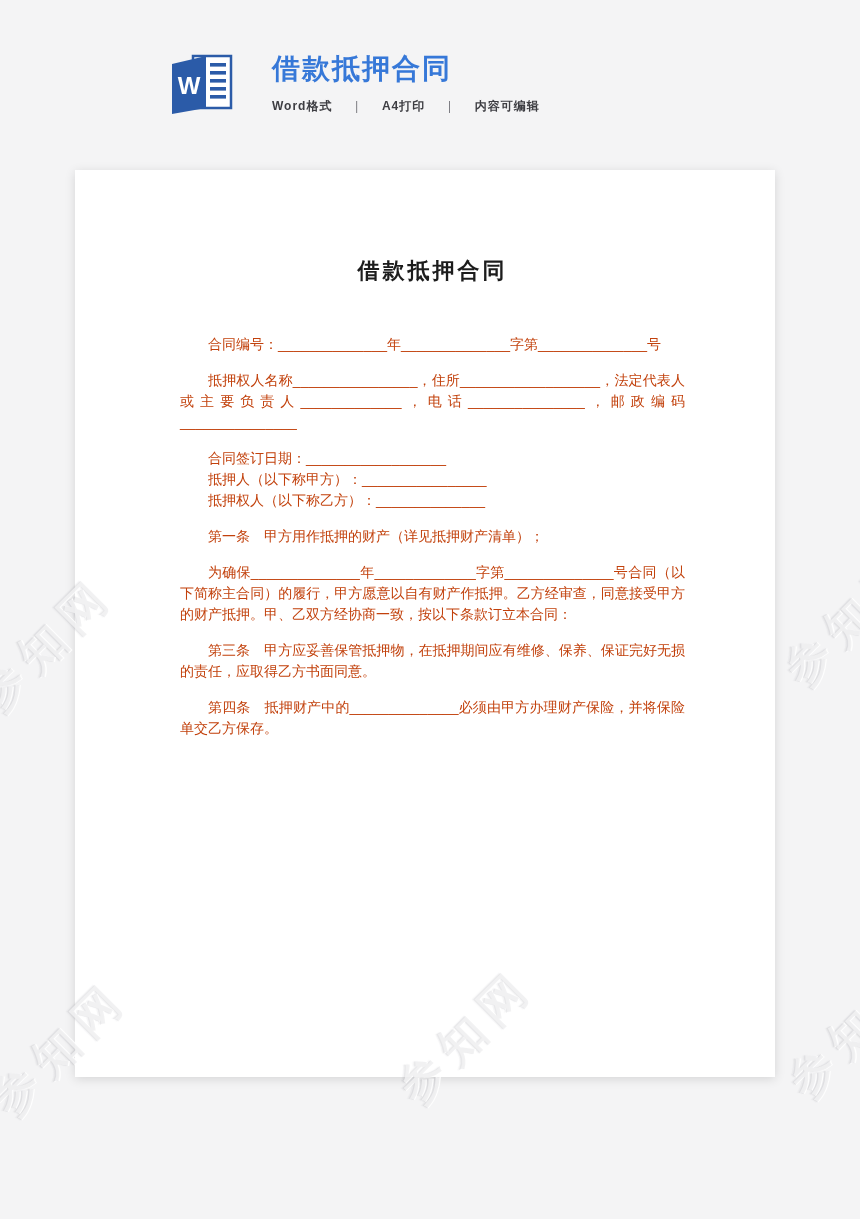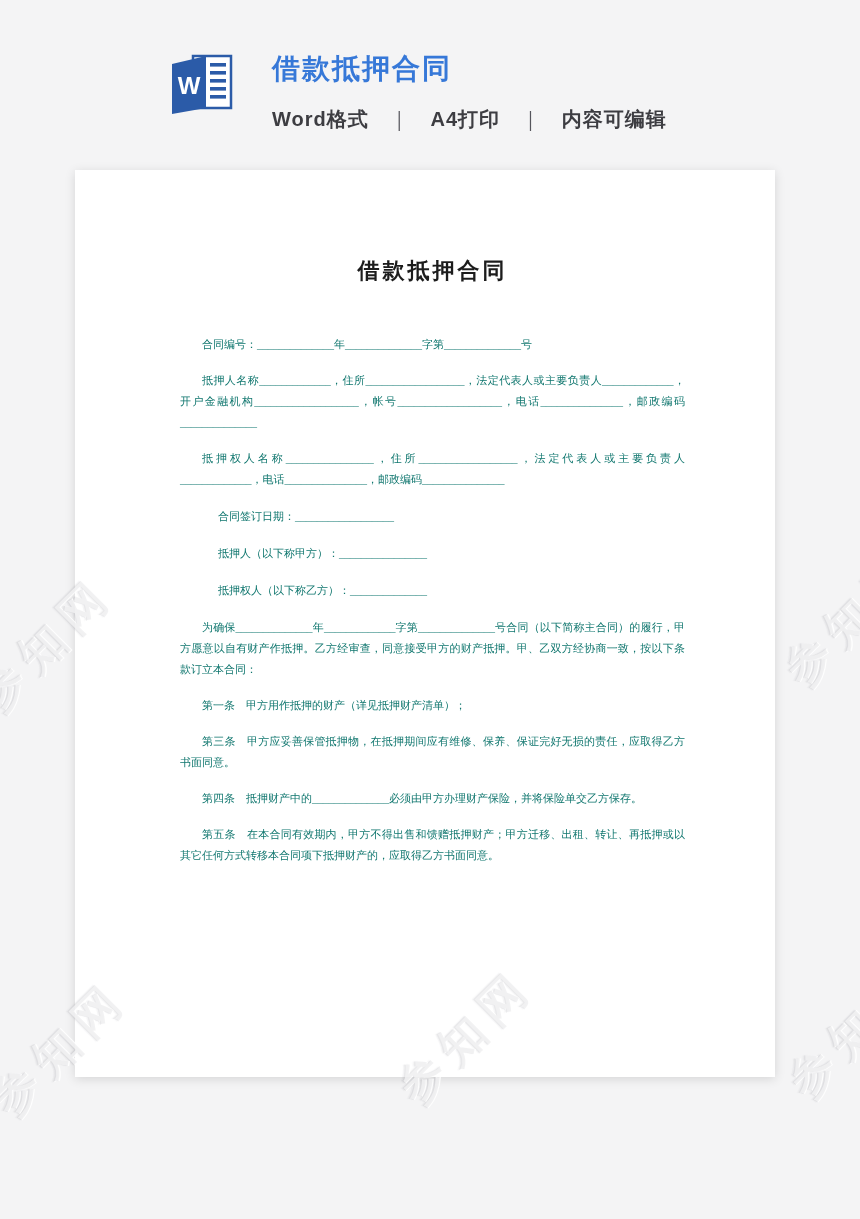--- a/index.html
+++ b/index.html
@@ -22,22 +22,22 @@
   .word-icon { width: 68px; height: 64px; flex: 0 0 auto; }
   .header-text { margin-left: 36px; }
   .header-title {
     font-size: 28px;
     font-weight: bold;
     color: #3678d8;
     letter-spacing: 2px;
     line-height: 34px;
   }
   .header-subtitle {
-    margin-top: 20px;
-    font-size: 20px;
+    margin-top: 12px;
+    font-size: 12px;
     font-weight: bold;
     color: #3d3d42;
     letter-spacing: 1px;
   }
   .header-subtitle .sep {
     color: #55555c;
     margin: 0 14px;
     font-weight: normal;
   }
 
@@ -56,28 +56,28 @@
   .doc-title {
     font-family: "Liberation Sans", sans-serif;
     font-size: 22px;
     font-weight: bold;
     color: #1c1c1c;
     text-align: center;
     letter-spacing: 3px;
     margin: 0 0 48px 0;
   }
   .doc-body {
-    font-family: Liberation Serif, serif;
-    font-size: 11px;
+    font-family: Liberation Sans, sans-serif;
+    font-size: 14px;
     line-height: 21px;
-    color: #0f766e;
+    color: #c2410c;
   }
   .doc-body p { text-indent: 2em; }
   .doc-body p.para { margin: 15px 0; text-align: justify; }
-  .doc-body p.line { margin: 16px; }
+  .doc-body p.line { margin: 0; }
 
   
   .watermark {
     position: absolute;
     font-size: 46px;
     font-weight: bold;
     letter-spacing: 10px;
     color: rgba(130,130,140,0.10);
     text-shadow: 1px 1px 0 rgba(255,255,255,0.85), -1px -1px 1px rgba(150,150,160,0.10);
     transform: rotate(-45deg);
@@ -118,30 +118,28 @@
       <span class="sep">｜</span>
       <span>内容可编辑</span>
     </div>
   </div>
 </div>
 
 <div class="page">
   <h1 class="doc-title">借款抵押合同</h1>
   <div class="doc-body" id="doc-body">
       <p class="para">合同编号：______________年______________字第______________号</p>
-      <p class="para">抵押人名称_____________，住所__________________，法定代表人或主要负责人_____________，开户金融机构___________________，帐号___________________，电话_______________，邮政编码______________</p>
       <p class="para">抵押权人名称________________，住所__________________，法定代表人或主要负责人_____________，电话_______________，邮政编码_______________</p>
       <p class="line">合同签订日期：__________________</p>
       <p class="line">抵押人（以下称甲方）：________________</p>
       <p class="line">抵押权人（以下称乙方）：______________</p>
+      <p class="para">第一条　甲方用作抵押的财产（详见抵押财产清单）；</p>
       <p class="para">为确保______________年_____________字第______________号合同（以下简称主合同）的履行，甲方愿意以自有财产作抵押。乙方经审查，同意接受甲方的财产抵押。甲、乙双方经协商一致，按以下条款订立本合同：</p>
-      <p class="para">第一条　甲方用作抵押的财产（详见抵押财产清单）；</p>
       <p class="para">第三条　甲方应妥善保管抵押物，在抵押期间应有维修、保养、保证完好无损的责任，应取得乙方书面同意。</p>
       <p class="para">第四条　抵押财产中的______________必须由甲方办理财产保险，并将保险单交乙方保存。</p>
-      <p class="para">第五条　在本合同有效期内，甲方不得出售和馈赠抵押财产；甲方迁移、出租、转让、再抵押或以其它任何方式转移本合同项下抵押财产的，应取得乙方书面同意。</p>
     </div>
 </div>
 
 <div class="watermark wm-1">参知网</div>
 <div class="watermark wm-2">参知网</div>
 <div class="watermark wm-3">参知网</div>
 <div class="watermark wm-4">参知网</div>
 <div class="watermark wm-5">参知网</div>
 
 </body></html>

